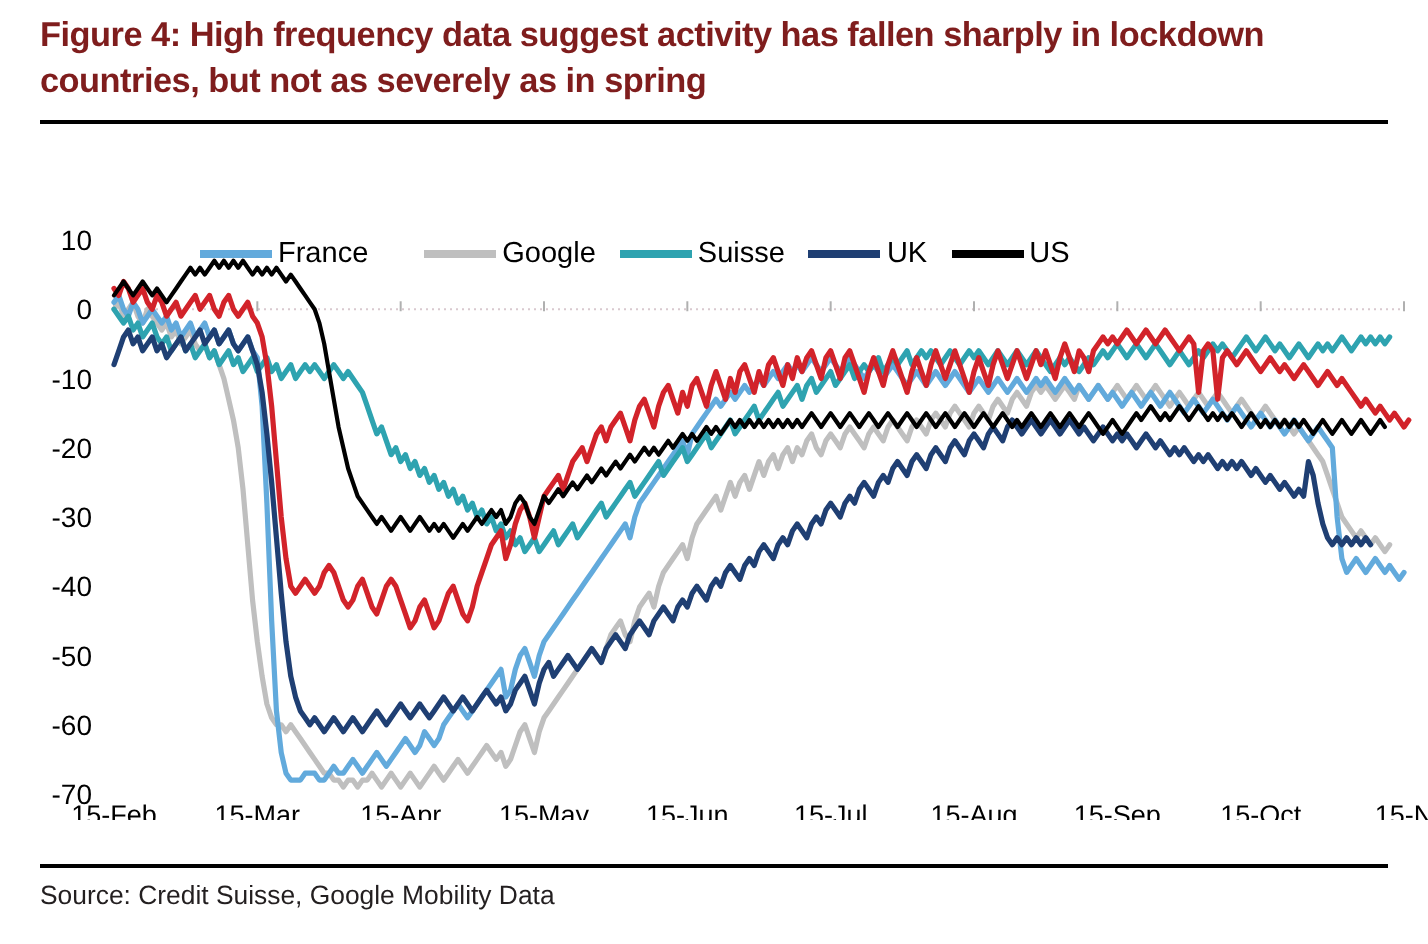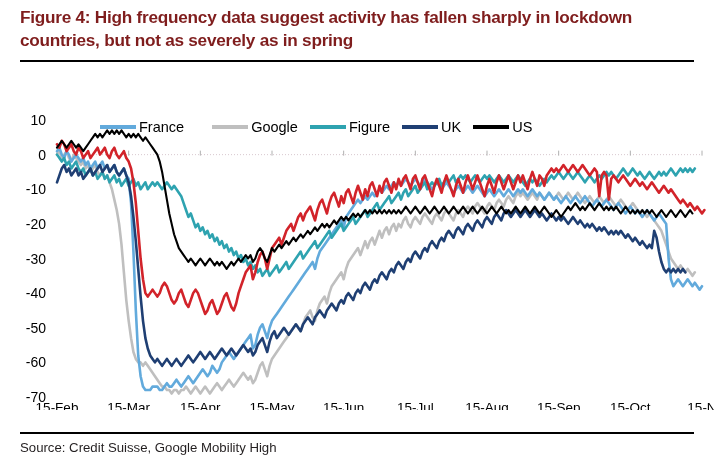--- a/index.html
+++ b/index.html
@@ -132,21 +132,21 @@
       </div>
       <span class="legend-gap" style="width: 14px;"></span>
       <span class="legend-gap" style="width: 14px;"></span>
       <div class="legend-item">
         <span class="legend-swatch" style="background: rgb(191, 191, 191); width: 36px;"></span>
         <span class="legend-label">Google</span>
       </div>
       <span class="legend-gap" style="width: 12px;"></span>
       <div class="legend-item">
         <span class="legend-swatch" style="background: rgb(46, 163, 176); width: 36px;"></span>
-        <span class="legend-label">Figure</span>
+        <span class="legend-label">Suisse</span>
       </div>
       <span class="legend-gap" style="width: 12px;"></span>
       <div class="legend-item">
         <span class="legend-swatch" style="background: rgb(31, 63, 115); width: 36px;"></span>
         <span class="legend-label">UK</span>
       </div>
       <span class="legend-gap" style="width: 12px;"></span>
       <div class="legend-item">
         <span class="legend-swatch" style="background: rgb(0, 0, 0); width: 36px;"></span>
         <span class="legend-label">US</span>
@@ -188,15 +188,15 @@
         <path d="M57.00,44.63L59.39,41.16L61.78,48.09L64.17,44.63L66.56,41.16L68.94,48.09L71.33,51.55L73.72,44.63L76.11,48.09L78.50,51.55L80.89,55.01L83.28,51.55L85.67,58.47L88.06,55.01L90.44,61.94L92.83,58.47L95.22,55.01L97.61,61.94L100.00,65.40L102.39,61.94L104.78,68.86L107.17,65.40L109.56,72.33L111.94,79.25L114.33,89.64L116.72,100.03L119.11,113.88L121.50,134.65L123.89,162.35L126.28,190.05L128.67,210.82L131.06,228.14L133.44,241.99L135.83,248.91L138.22,252.38L140.61,252.38L143.00,255.84L145.39,252.38L147.78,255.84L150.17,259.30L152.56,262.76L154.94,266.23L157.33,269.69L159.72,273.15L162.11,276.61L164.50,276.61L166.89,280.07L169.28,280.07L171.67,283.54L174.06,280.07L176.44,280.07L178.83,283.54L181.22,280.07L183.61,280.07L186.00,276.61L188.39,280.07L190.78,283.54L193.17,280.07L195.56,276.61L197.94,280.07L200.33,283.54L202.72,280.07L205.11,276.61L207.50,280.07L209.89,283.54L212.28,280.07L214.67,276.61L217.06,273.15L219.44,276.61L221.83,280.07L224.22,276.61L226.61,273.15L229.00,269.69L231.39,273.15L233.78,276.61L236.17,273.15L238.56,269.69L240.94,266.23L243.33,262.76L245.72,266.23L248.11,269.69L250.50,266.23L252.89,273.15L255.28,269.69L257.67,262.76L260.06,255.84L262.44,252.38L264.83,259.30L267.22,266.23L269.61,255.84L272.00,248.91L274.39,245.45L276.78,241.99L279.17,238.52L281.56,235.06L283.94,231.60L286.33,228.14L288.72,224.68L291.11,221.21L293.50,217.75L295.89,214.29L298.28,217.75L300.67,221.21L303.06,214.29L305.44,207.36L307.83,203.90L310.22,200.44L312.61,207.36L315.00,210.82L317.39,200.44L319.78,193.51L322.17,190.05L324.56,186.59L326.94,193.51L329.33,183.13L331.72,176.20L334.11,172.74L336.50,169.27L338.89,165.81L341.28,162.35L343.67,169.27L346.06,158.89L348.44,151.96L350.83,148.50L353.22,145.04L355.61,141.57L358.00,138.11L360.39,145.04L362.78,138.11L365.17,131.19L367.56,138.11L369.94,131.19L372.33,127.72L374.72,134.65L377.11,127.72L379.50,120.80L381.89,127.72L384.28,120.80L386.67,117.34L389.06,124.26L391.44,117.34L393.83,113.88L396.22,120.80L398.61,113.88L401.00,117.34L403.39,110.41L405.78,106.95L408.17,113.88L410.56,117.34L412.94,110.41L415.33,106.95L417.72,110.41L420.11,113.88L422.50,106.95L424.89,103.49L427.28,106.95L429.67,110.41L432.06,113.88L434.44,106.95L436.83,103.49L439.22,106.95L441.61,110.41L444.00,103.49L446.39,100.03L448.78,103.49L451.17,106.95L453.56,110.41L455.94,103.49L458.33,100.03L460.72,103.49L463.11,106.95L465.50,100.03L467.89,96.56L470.28,100.03L472.67,103.49L475.06,96.56L477.44,93.10L479.83,96.56L482.22,100.03L484.61,103.49L487.00,96.56L489.39,93.10L491.78,96.56L494.17,100.03L496.56,93.10L498.94,89.64L501.33,93.10L503.72,96.56L506.11,89.64L508.50,86.18L510.89,89.64L513.28,93.10L515.67,86.18L518.06,82.71L520.44,86.18L522.83,82.71L525.22,86.18L527.61,89.64L530.00,86.18L532.39,82.71L534.78,86.18L537.17,89.64L539.56,82.71L541.94,86.18L544.33,89.64L546.72,86.18L549.11,82.71L551.50,86.18L553.89,89.64L556.28,86.18L558.67,82.71L561.06,86.18L563.44,89.64L565.83,86.18L568.22,82.71L570.61,86.18L573.00,89.64L575.39,86.18L577.78,82.71L580.17,86.18L582.56,89.64L584.94,93.10L587.33,89.64L589.72,86.18L592.11,89.64L594.50,93.10L596.89,89.64L599.28,86.18L601.67,89.64L604.06,93.10L606.44,89.64L608.83,86.18L611.22,89.64L613.61,93.10L616.00,96.56L618.39,93.10L620.78,89.64L623.17,93.10L625.56,96.56L627.94,100.03L630.33,96.56L632.72,93.10L635.11,96.56L637.50,100.03L639.89,103.49L642.28,100.03L644.67,103.49L647.06,106.95L649.44,103.49L651.83,106.95L654.22,110.41L656.61,113.88L659.00,117.34L661.39,120.80L663.78,127.72L666.17,134.65L668.56,141.57L670.94,148.50L673.33,151.96L675.72,155.43L678.11,158.89L680.50,155.43L682.89,158.89L685.28,162.35L687.67,158.89L690.06,162.35L692.44,165.81L694.83,162.35" stroke="#BFBFBF" stroke-width="2.6" class="series-path"></path>
         <path d="M57.00,41.16L59.39,37.70L61.78,44.63L64.17,48.09L66.56,41.16L68.94,44.63L71.33,51.55L73.72,48.09L76.11,44.63L78.50,48.09L80.89,51.55L83.28,48.09L85.67,55.01L88.06,51.55L90.44,58.47L92.83,55.01L95.22,51.55L97.61,58.47L100.00,55.01L102.39,51.55L104.78,58.47L107.17,55.01L109.56,61.94L111.94,58.47L114.33,55.01L116.72,61.94L119.11,65.40L121.50,61.94L123.89,58.47L126.28,65.40L128.67,68.86L131.06,93.10L133.44,141.57L135.83,200.44L138.22,245.45L140.61,266.23L143.00,276.61L145.39,280.07L147.78,280.07L150.17,280.07L152.56,276.61L154.94,276.61L157.33,276.61L159.72,280.07L162.11,280.07L164.50,276.61L166.89,273.15L169.28,276.61L171.67,276.61L174.06,273.15L176.44,269.69L178.83,273.15L181.22,276.61L183.61,273.15L186.00,269.69L188.39,266.23L190.78,269.69L193.17,273.15L195.56,269.69L197.94,266.23L200.33,262.76L202.72,259.30L205.11,262.76L207.50,266.23L209.89,262.76L212.28,255.84L214.67,259.30L217.06,262.76L219.44,259.30L221.83,252.38L224.22,248.91L226.61,245.45L229.00,241.99L231.39,245.45L233.78,248.91L236.17,245.45L238.56,241.99L240.94,238.52L243.33,235.06L245.72,231.60L248.11,228.14L250.50,224.68L252.89,238.52L255.28,235.06L257.67,224.68L260.06,217.75L262.44,214.29L264.83,221.21L267.22,228.14L269.61,217.75L272.00,210.82L274.39,207.36L276.78,203.90L279.17,200.44L281.56,196.98L283.94,193.51L286.33,190.05L288.72,186.59L291.11,183.13L293.50,179.66L295.89,176.20L298.28,172.74L300.67,169.27L303.06,165.81L305.44,162.35L307.83,158.89L310.22,155.43L312.61,151.96L315.00,158.89L317.39,148.50L319.78,141.57L322.17,138.11L324.56,134.65L326.94,131.19L329.33,127.72L331.72,124.26L334.11,120.80L336.50,117.34L338.89,113.88L341.28,110.41L343.67,117.34L346.06,106.95L348.44,103.49L350.83,100.03L353.22,96.56L355.61,93.10L358.00,89.64L360.39,93.10L362.78,89.64L365.17,86.18L367.56,89.64L369.94,86.18L372.33,82.71L374.72,86.18L377.11,82.71L379.50,79.25L381.89,82.71L384.28,79.25L386.67,75.79L389.06,79.25L391.44,75.79L393.83,72.33L396.22,75.79L398.61,72.33L401.00,75.79L403.39,72.33L405.78,68.86L408.17,72.33L410.56,75.79L412.94,72.33L415.33,68.86L417.72,72.33L420.11,75.79L422.50,72.33L424.89,68.86L427.28,72.33L429.67,75.79L432.06,79.25L434.44,75.79L436.83,72.33L439.22,75.79L441.61,79.25L444.00,75.79L446.39,72.33L448.78,75.79L451.17,79.25L453.56,82.71L455.94,79.25L458.33,75.79L460.72,79.25L463.11,82.71L465.50,79.25L467.89,75.79L470.28,79.25L472.67,82.71L475.06,79.25L477.44,75.79L479.83,79.25L482.22,82.71L484.61,86.18L487.00,82.71L489.39,79.25L491.78,82.71L494.17,86.18L496.56,82.71L498.94,79.25L501.33,82.71L503.72,86.18L506.11,82.71L508.50,79.25L510.89,82.71L513.28,86.18L515.67,82.71L518.06,79.25L520.44,82.71L522.83,79.25L525.22,82.71L527.61,86.18L530.00,82.71L532.39,79.25L534.78,82.71L537.17,86.18L539.56,82.71L541.94,86.18L544.33,89.64L546.72,86.18L549.11,82.71L551.50,86.18L553.89,89.64L556.28,86.18L558.67,89.64L561.06,93.10L563.44,89.64L565.83,86.18L568.22,89.64L570.61,93.10L573.00,89.64L575.39,86.18L577.78,89.64L580.17,93.10L582.56,89.64L584.94,86.18L587.33,89.64L589.72,93.10L592.11,96.56L594.50,93.10L596.89,89.64L599.28,93.10L601.67,96.56L604.06,93.10L606.44,89.64L608.83,93.10L611.22,96.56L613.61,100.03L616.00,96.56L618.39,93.10L620.78,96.56L623.17,100.03L625.56,103.49L627.94,100.03L630.33,96.56L632.72,100.03L635.11,103.49L637.50,100.03L639.89,103.49L642.28,106.95L644.67,103.49L647.06,100.03L649.44,103.49L651.83,106.95L654.22,110.41L656.61,106.95L659.00,103.49L661.39,106.95L663.78,110.41L666.17,113.88L668.56,148.50L670.94,169.27L673.33,176.20L675.72,172.74L678.11,169.27L680.50,172.74L682.89,176.20L685.28,172.74L687.67,169.27L690.06,172.74L692.44,176.20L694.83,172.74L697.22,176.20L699.61,179.66L702.00,176.20" stroke="#62AADC" stroke-width="2.6" class="series-path"></path>
         <path d="M57.00,44.63L59.39,48.09L61.78,51.55L64.17,48.09L66.56,55.01L68.94,51.55L71.33,58.47L73.72,55.01L76.11,51.55L78.50,58.47L80.89,61.94L83.28,58.47L85.67,65.40L88.06,61.94L90.44,58.47L92.83,65.40L95.22,61.94L97.61,68.86L100.00,65.40L102.39,61.94L104.78,68.86L107.17,65.40L109.56,72.33L111.94,68.86L114.33,65.40L116.72,72.33L119.11,68.86L121.50,75.79L123.89,72.33L126.28,68.86L128.67,75.79L131.06,72.33L133.44,68.86L135.83,75.79L138.22,72.33L140.61,79.25L143.00,75.79L145.39,72.33L147.78,79.25L150.17,75.79L152.56,72.33L154.94,75.79L157.33,72.33L159.72,75.79L162.11,79.25L164.50,75.79L166.89,72.33L169.28,75.79L171.67,79.25L174.06,75.79L176.44,79.25L178.83,82.71L181.22,86.18L183.61,93.10L186.00,100.03L188.39,106.95L190.78,103.49L193.17,110.41L195.56,117.34L197.94,113.88L200.33,120.80L202.72,117.34L205.11,124.26L207.50,120.80L209.89,127.72L212.28,124.26L214.67,131.19L217.06,127.72L219.44,134.65L221.83,131.19L224.22,138.11L226.61,134.65L229.00,141.57L231.39,138.11L233.78,145.04L236.17,141.57L238.56,148.50L240.94,145.04L243.33,151.96L245.72,148.50L248.11,155.43L250.50,151.96L252.89,158.89L255.28,155.43L257.67,162.35L260.06,158.89L262.44,165.81L264.83,162.35L267.22,158.89L269.61,165.81L272.00,162.35L274.39,158.89L276.78,155.43L279.17,162.35L281.56,158.89L283.94,155.43L286.33,151.96L288.72,158.89L291.11,155.43L293.50,151.96L295.89,148.50L298.28,145.04L300.67,141.57L303.06,148.50L305.44,145.04L307.83,141.57L310.22,138.11L312.61,134.65L315.00,131.19L317.39,138.11L319.78,134.65L322.17,131.19L324.56,127.72L326.94,124.26L329.33,120.80L331.72,127.72L334.11,124.26L336.50,120.80L338.89,117.34L341.28,113.88L343.67,120.80L346.06,117.34L348.44,113.88L350.83,110.41L353.22,106.95L355.61,113.88L358.00,110.41L360.39,106.95L362.78,103.49L365.17,100.03L367.56,106.95L369.94,103.49L372.33,100.03L374.72,96.56L377.11,93.10L379.50,100.03L381.89,96.56L384.28,93.10L386.67,89.64L389.06,86.18L391.44,93.10L393.83,89.64L396.22,86.18L398.61,82.71L401.00,89.64L403.39,82.71L405.78,79.25L408.17,86.18L410.56,82.71L412.94,79.25L415.33,75.79L417.72,82.71L420.11,79.25L422.50,75.79L424.89,72.33L427.28,79.25L429.67,75.79L432.06,72.33L434.44,75.79L436.83,72.33L439.22,68.86L441.61,75.79L444.00,72.33L446.39,68.86L448.78,72.33L451.17,68.86L453.56,65.40L455.94,72.33L458.33,68.86L460.72,65.40L463.11,68.86L465.50,65.40L467.89,68.86L470.28,72.33L472.67,68.86L475.06,65.40L477.44,68.86L479.83,72.33L482.22,68.86L484.61,65.40L487.00,68.86L489.39,65.40L491.78,68.86L494.17,72.33L496.56,68.86L498.94,65.40L501.33,68.86L503.72,72.33L506.11,68.86L508.50,65.40L510.89,68.86L513.28,72.33L515.67,68.86L518.06,65.40L520.44,68.86L522.83,72.33L525.22,75.79L527.61,72.33L530.00,68.86L532.39,72.33L534.78,68.86L537.17,72.33L539.56,75.79L541.94,72.33L544.33,68.86L546.72,72.33L549.11,68.86L551.50,65.40L553.89,68.86L556.28,65.40L558.67,61.94L561.06,65.40L563.44,68.86L565.83,65.40L568.22,61.94L570.61,65.40L573.00,68.86L575.39,65.40L577.78,61.94L580.17,65.40L582.56,68.86L584.94,72.33L587.33,68.86L589.72,65.40L592.11,68.86L594.50,72.33L596.89,68.86L599.28,65.40L601.67,68.86L604.06,65.40L606.44,61.94L608.83,65.40L611.22,61.94L613.61,65.40L616.00,68.86L618.39,65.40L620.78,61.94L623.17,58.47L625.56,61.94L627.94,65.40L630.33,61.94L632.72,58.47L635.11,61.94L637.50,65.40L639.89,61.94L642.28,65.40L644.67,68.86L647.06,65.40L649.44,61.94L651.83,65.40L654.22,68.86L656.61,65.40L659.00,61.94L661.39,65.40L663.78,61.94L666.17,65.40L668.56,61.94L670.94,58.47L673.33,61.94L675.72,65.40L678.11,61.94L680.50,58.47L682.89,61.94L685.28,58.47L687.67,61.94L690.06,58.47L692.44,61.94L694.83,58.47" stroke="#2EA3B0" stroke-width="2.6" class="series-path"></path>
         <path d="M57.00,72.33L59.39,65.40L61.78,58.47L64.17,55.01L66.56,61.94L68.94,58.47L71.33,65.40L73.72,61.94L76.11,58.47L78.50,65.40L80.89,61.94L83.28,68.86L85.67,65.40L88.06,61.94L90.44,58.47L92.83,65.40L95.22,61.94L97.61,58.47L100.00,55.01L102.39,61.94L104.78,58.47L107.17,55.01L109.56,61.94L111.94,58.47L114.33,55.01L116.72,61.94L119.11,65.40L121.50,61.94L123.89,58.47L126.28,65.40L128.67,72.33L131.06,86.18L133.44,106.95L135.83,131.19L138.22,158.89L140.61,186.59L143.00,210.82L145.39,228.14L147.78,238.52L150.17,245.45L152.56,248.91L154.94,252.38L157.33,248.91L159.72,252.38L162.11,255.84L164.50,252.38L166.89,248.91L169.28,252.38L171.67,255.84L174.06,252.38L176.44,248.91L178.83,252.38L181.22,255.84L183.61,252.38L186.00,248.91L188.39,245.45L190.78,248.91L193.17,252.38L195.56,248.91L197.94,245.45L200.33,241.99L202.72,245.45L205.11,248.91L207.50,245.45L209.89,241.99L212.28,245.45L214.67,248.91L217.06,245.45L219.44,241.99L221.83,238.52L224.22,241.99L226.61,245.45L229.00,241.99L231.39,238.52L233.78,241.99L236.17,245.45L238.56,241.99L240.94,238.52L243.33,235.06L245.72,238.52L248.11,241.99L250.50,238.52L252.89,245.45L255.28,241.99L257.67,235.06L260.06,231.60L262.44,228.14L264.83,235.06L267.22,241.99L269.61,231.60L272.00,224.68L274.39,221.21L276.78,228.14L279.17,224.68L281.56,221.21L283.94,217.75L286.33,221.21L288.72,224.68L291.11,221.21L293.50,217.75L295.89,214.29L298.28,217.75L300.67,221.21L303.06,214.29L305.44,210.82L307.83,207.36L310.22,210.82L312.61,214.29L315.00,207.36L317.39,203.90L319.78,200.44L322.17,203.90L324.56,207.36L326.94,200.44L329.33,196.98L331.72,193.51L334.11,196.98L336.50,200.44L338.89,193.51L341.28,190.05L343.67,193.51L346.06,186.59L348.44,183.13L350.83,186.59L353.22,190.05L355.61,183.13L358.00,179.66L360.39,183.13L362.78,176.20L365.17,172.74L367.56,176.20L369.94,179.66L372.33,172.74L374.72,169.27L377.11,172.74L379.50,165.81L381.89,162.35L384.28,165.81L386.67,169.27L389.06,162.35L391.44,158.89L393.83,162.35L396.22,155.43L398.61,151.96L401.00,155.43L403.39,158.89L405.78,151.96L408.17,148.50L410.56,151.96L412.94,145.04L415.33,141.57L417.72,145.04L420.11,148.50L422.50,141.57L424.89,138.11L427.28,141.57L429.67,134.65L432.06,131.19L434.44,134.65L436.83,138.11L439.22,131.19L441.61,127.72L444.00,131.19L446.39,124.26L448.78,120.80L451.17,124.26L453.56,127.72L455.94,120.80L458.33,117.34L460.72,120.80L463.11,124.26L465.50,117.34L467.89,113.88L470.28,117.34L472.67,120.80L475.06,113.88L477.44,110.41L479.83,113.88L482.22,117.34L484.61,110.41L487.00,106.95L489.39,110.41L491.78,113.88L494.17,106.95L496.56,103.49L498.94,106.95L501.33,110.41L503.72,103.49L506.11,100.03L508.50,103.49L510.89,106.95L513.28,103.49L515.67,100.03L518.06,103.49L520.44,106.95L522.83,103.49L525.22,100.03L527.61,103.49L530.00,106.95L532.39,103.49L534.78,100.03L537.17,103.49L539.56,106.95L541.94,103.49L544.33,106.95L546.72,110.41L549.11,106.95L551.50,103.49L553.89,106.95L556.28,110.41L558.67,106.95L561.06,110.41L563.44,106.95L565.83,110.41L568.22,113.88L570.61,110.41L573.00,106.95L575.39,110.41L577.78,113.88L580.17,110.41L582.56,113.88L584.94,117.34L587.33,113.88L589.72,117.34L592.11,113.88L594.50,117.34L596.89,120.80L599.28,117.34L601.67,120.80L604.06,117.34L606.44,120.80L608.83,124.26L611.22,120.80L613.61,124.26L616.00,120.80L618.39,124.26L620.78,120.80L623.17,124.26L625.56,127.72L627.94,124.26L630.33,127.72L632.72,131.19L635.11,127.72L637.50,131.19L639.89,134.65L642.28,131.19L644.67,134.65L647.06,138.11L649.44,134.65L651.83,138.11L654.22,120.80L656.61,127.72L659.00,141.57L661.39,151.96L663.78,158.89L666.17,162.35L668.56,158.89L670.94,162.35L673.33,158.89L675.72,162.35L678.11,158.89L680.50,162.35L682.89,158.89L685.28,162.35" stroke="#1F3F73" stroke-width="2.6" class="series-path"></path>
         <path d="M57.00,34.24L59.39,37.70L61.78,30.77L64.17,34.24L66.56,41.16L68.94,37.70L71.33,34.24L73.72,41.16L76.11,44.63L78.50,37.70L80.89,41.16L83.28,48.09L85.67,44.63L88.06,41.16L90.44,48.09L92.83,44.63L95.22,41.16L97.61,37.70L100.00,44.63L102.39,41.16L104.78,37.70L107.17,44.63L109.56,48.09L111.94,41.16L114.33,37.70L116.72,44.63L119.11,48.09L121.50,44.63L123.89,41.16L126.28,48.09L128.67,51.55L131.06,58.47L133.44,72.33L135.83,93.10L138.22,120.80L140.61,148.50L143.00,169.27L145.39,183.13L147.78,186.59L150.17,183.13L152.56,179.66L154.94,183.13L157.33,186.59L159.72,183.13L162.11,176.20L164.50,172.74L166.89,176.20L169.28,183.13L171.67,190.05L174.06,193.51L176.44,190.05L178.83,183.13L181.22,179.66L183.61,186.59L186.00,193.51L188.39,196.98L190.78,190.05L193.17,183.13L195.56,179.66L197.94,183.13L200.33,190.05L202.72,196.98L205.11,203.90L207.50,200.44L209.89,193.51L212.28,190.05L214.67,196.98L217.06,203.90L219.44,200.44L221.83,193.51L224.22,186.59L226.61,183.13L229.00,190.05L231.39,196.98L233.78,200.44L236.17,193.51L238.56,183.13L240.94,176.20L243.33,169.27L245.72,162.35L248.11,158.89L250.50,155.43L252.89,169.27L255.28,162.35L257.67,151.96L260.06,145.04L262.44,141.57L264.83,148.50L267.22,158.89L269.61,148.50L272.00,138.11L274.39,134.65L276.78,131.19L279.17,127.72L281.56,134.65L283.94,127.72L286.33,120.80L288.72,117.34L291.11,113.88L293.50,120.80L295.89,113.88L298.28,106.95L300.67,103.49L303.06,110.41L305.44,103.49L307.83,100.03L310.22,96.56L312.61,103.49L315.00,110.41L317.39,100.03L319.78,93.10L322.17,89.64L324.56,96.56L326.94,103.49L329.33,93.10L331.72,86.18L334.11,82.71L336.50,89.64L338.89,96.56L341.28,86.18L343.67,93.10L346.06,82.71L348.44,79.25L350.83,86.18L353.22,93.10L355.61,82.71L358.00,75.79L360.39,82.71L362.78,89.64L365.17,79.25L367.56,86.18L369.94,75.79L372.33,72.33L374.72,79.25L377.11,86.18L379.50,75.79L381.89,82.71L384.28,72.33L386.67,68.86L389.06,75.79L391.44,82.71L393.83,72.33L396.22,79.25L398.61,68.86L401.00,75.79L403.39,68.86L405.78,65.40L408.17,72.33L410.56,79.25L412.94,68.86L415.33,65.40L417.72,72.33L420.11,79.25L422.50,68.86L424.89,65.40L427.28,72.33L429.67,79.25L432.06,86.18L434.44,75.79L436.83,68.86L439.22,75.79L441.61,82.71L444.00,72.33L446.39,65.40L448.78,72.33L451.17,79.25L453.56,86.18L455.94,75.79L458.33,68.86L460.72,75.79L463.11,82.71L465.50,72.33L467.89,65.40L470.28,72.33L472.67,79.25L475.06,72.33L477.44,65.40L479.83,72.33L482.22,79.25L484.61,86.18L487.00,75.79L489.39,68.86L491.78,75.79L494.17,82.71L496.56,72.33L498.94,65.40L501.33,72.33L503.72,79.25L506.11,72.33L508.50,65.40L510.89,72.33L513.28,79.25L515.67,72.33L518.06,65.40L520.44,72.33L522.83,65.40L525.22,72.33L527.61,79.25L530.00,68.86L532.39,61.94L534.78,68.86L537.17,75.79L539.56,65.40L541.94,68.86L544.33,75.79L546.72,65.40L549.11,61.94L551.50,58.47L553.89,61.94L556.28,58.47L558.67,61.94L561.06,58.47L563.44,55.01L565.83,58.47L568.22,61.94L570.61,58.47L573.00,55.01L575.39,58.47L577.78,61.94L580.17,58.47L582.56,55.01L584.94,58.47L587.33,61.94L589.72,65.40L592.11,61.94L594.50,58.47L596.89,61.94L599.28,86.18L601.67,65.40L604.06,61.94L606.44,65.40L608.83,89.64L611.22,68.86L613.61,65.40L616.00,68.86L618.39,72.33L620.78,68.86L623.17,65.40L625.56,68.86L627.94,72.33L630.33,75.79L632.72,72.33L635.11,68.86L637.50,72.33L639.89,75.79L642.28,72.33L644.67,75.79L647.06,79.25L649.44,75.79L651.83,72.33L654.22,75.79L656.61,79.25L659.00,82.71L661.39,79.25L663.78,75.79L666.17,79.25L668.56,82.71L670.94,79.25L673.33,82.71L675.72,86.18L678.11,89.64L680.50,93.10L682.89,89.64L685.28,93.10L687.67,96.56L690.06,93.10L692.44,96.56L694.83,100.03L697.22,96.56L699.61,100.03L702.00,103.49L704.39,100.03" stroke="#D2232A" stroke-width="2.6" class="series-path"></path>
         <path d="M57.00,37.70L59.39,34.24L61.78,30.77L64.17,34.24L66.56,37.70L68.94,34.24L71.33,30.77L73.72,34.24L76.11,37.70L78.50,34.24L80.89,37.70L83.28,41.16L85.67,37.70L88.06,34.24L90.44,30.77L92.83,27.31L95.22,23.85L97.61,27.31L100.00,23.85L102.39,27.31L104.78,23.85L107.17,20.39L109.56,23.85L111.94,20.39L114.33,23.85L116.72,20.39L119.11,23.85L121.50,20.39L123.89,23.85L126.28,27.31L128.67,23.85L131.06,27.31L133.44,23.85L135.83,27.31L138.22,23.85L140.61,27.31L143.00,30.77L145.39,27.31L147.78,30.77L150.17,34.24L152.56,37.70L154.94,41.16L157.33,44.63L159.72,51.55L162.11,61.94L164.50,75.79L166.89,89.64L169.28,103.49L171.67,113.88L174.06,124.26L176.44,131.19L178.83,138.11L181.22,141.57L183.61,145.04L186.00,148.50L188.39,151.96L190.78,148.50L193.17,151.96L195.56,155.43L197.94,151.96L200.33,148.50L202.72,151.96L205.11,155.43L207.50,151.96L209.89,148.50L212.28,151.96L214.67,155.43L217.06,151.96L219.44,155.43L221.83,151.96L224.22,155.43L226.61,158.89L229.00,155.43L231.39,151.96L233.78,155.43L236.17,151.96L238.56,148.50L240.94,151.96L243.33,148.50L245.72,145.04L248.11,148.50L250.50,145.04L252.89,151.96L255.28,148.50L257.67,141.57L260.06,138.11L262.44,141.57L264.83,148.50L267.22,151.96L269.61,145.04L272.00,138.11L274.39,141.57L276.78,138.11L279.17,134.65L281.56,138.11L283.94,134.65L286.33,131.19L288.72,134.65L291.11,131.19L293.50,127.72L295.89,131.19L298.28,127.72L300.67,124.26L303.06,127.72L305.44,124.26L307.83,120.80L310.22,124.26L312.61,120.80L315.00,117.34L317.39,120.80L319.78,117.34L322.17,113.88L324.56,117.34L326.94,113.88L329.33,117.34L331.72,113.88L334.11,110.41L336.50,113.88L338.89,110.41L341.28,106.95L343.67,110.41L346.06,106.95L348.44,110.41L350.83,106.95L353.22,103.49L355.61,106.95L358.00,103.49L360.39,106.95L362.78,103.49L365.17,100.03L367.56,103.49L369.94,100.03L372.33,103.49L374.72,100.03L377.11,103.49L379.50,100.03L381.89,103.49L384.28,100.03L386.67,103.49L389.06,100.03L391.44,103.49L393.83,100.03L396.22,103.49L398.61,100.03L401.00,103.49L403.39,100.03L405.78,96.56L408.17,100.03L410.56,103.49L412.94,100.03L415.33,96.56L417.72,100.03L420.11,103.49L422.50,100.03L424.89,96.56L427.28,100.03L429.67,103.49L432.06,100.03L434.44,96.56L436.83,100.03L439.22,103.49L441.61,100.03L444.00,96.56L446.39,100.03L448.78,103.49L451.17,100.03L453.56,96.56L455.94,100.03L458.33,103.49L460.72,100.03L463.11,96.56L465.50,100.03L467.89,103.49L470.28,100.03L472.67,96.56L475.06,100.03L477.44,103.49L479.83,100.03L482.22,96.56L484.61,100.03L487.00,103.49L489.39,100.03L491.78,96.56L494.17,100.03L496.56,103.49L498.94,100.03L501.33,96.56L503.72,100.03L506.11,103.49L508.50,100.03L510.89,103.49L513.28,100.03L515.67,96.56L518.06,100.03L520.44,103.49L522.83,100.03L525.22,96.56L527.61,100.03L530.00,103.49L532.39,100.03L534.78,96.56L537.17,100.03L539.56,103.49L541.94,100.03L544.33,96.56L546.72,100.03L549.11,103.49L551.50,106.95L553.89,103.49L556.28,100.03L558.67,103.49L561.06,106.95L563.44,103.49L565.83,100.03L568.22,96.56L570.61,100.03L573.00,96.56L575.39,93.10L577.78,96.56L580.17,100.03L582.56,96.56L584.94,100.03L587.33,96.56L589.72,93.10L592.11,96.56L594.50,100.03L596.89,96.56L599.28,93.10L601.67,96.56L604.06,100.03L606.44,96.56L608.83,100.03L611.22,96.56L613.61,100.03L616.00,96.56L618.39,100.03L620.78,103.49L623.17,100.03L625.56,96.56L627.94,100.03L630.33,103.49L632.72,100.03L635.11,103.49L637.50,100.03L639.89,103.49L642.28,100.03L644.67,103.49L647.06,100.03L649.44,103.49L651.83,100.03L654.22,103.49L656.61,106.95L659.00,103.49L661.39,100.03L663.78,103.49L666.17,106.95L668.56,103.49L670.94,100.03L673.33,103.49L675.72,106.95L678.11,103.49L680.50,100.03L682.89,103.49L685.28,106.95L687.67,103.49L690.06,100.03L692.44,103.49" stroke="#000000" stroke-width="2.1" class="series-path"></path>
       </svg>
   </div>
 
   <div class="source-rule"></div>
-  <div class="source">Source: Credit Suisse, Google Mobility High</div>
+  <div class="source">Source: Credit Suisse, Google Mobility Data</div>
 
 </div>
 
 </body></html>

